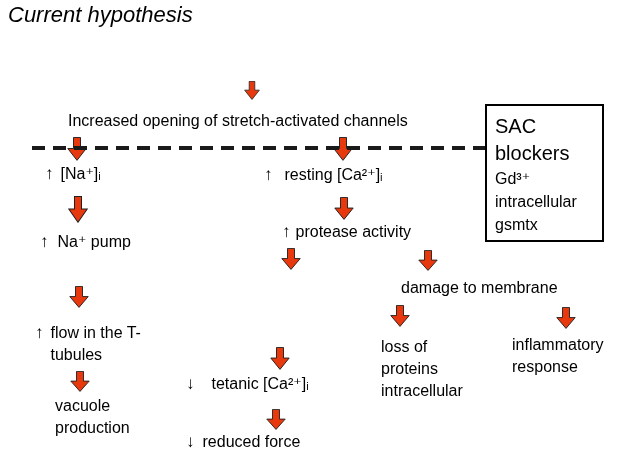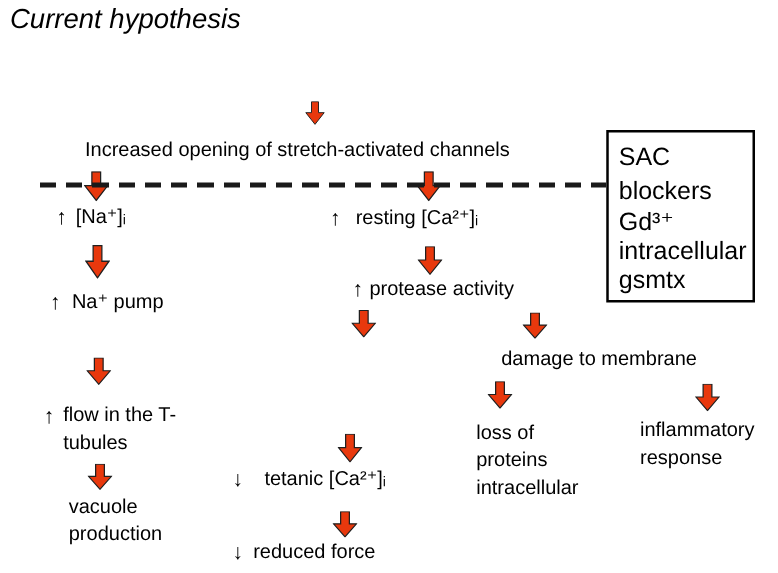--- a/index.html
+++ b/index.html
@@ -67,21 +67,21 @@
     box-sizing: border-box;
     padding: 7px 0 0 8px;
     background: #ffffff;
   }
   .sac-title {
     font-size: 20px;
     line-height: 27px;
     white-space: nowrap;
   }
   .sac-item {
-    font-size: 20px;
+    font-size: 16px;
     line-height: 23px;
     white-space: nowrap;
   }
 </style>
 </head>
 <body>
 
 <div class="canvas">
 
   <div class="title">Current hypothesis</div>

